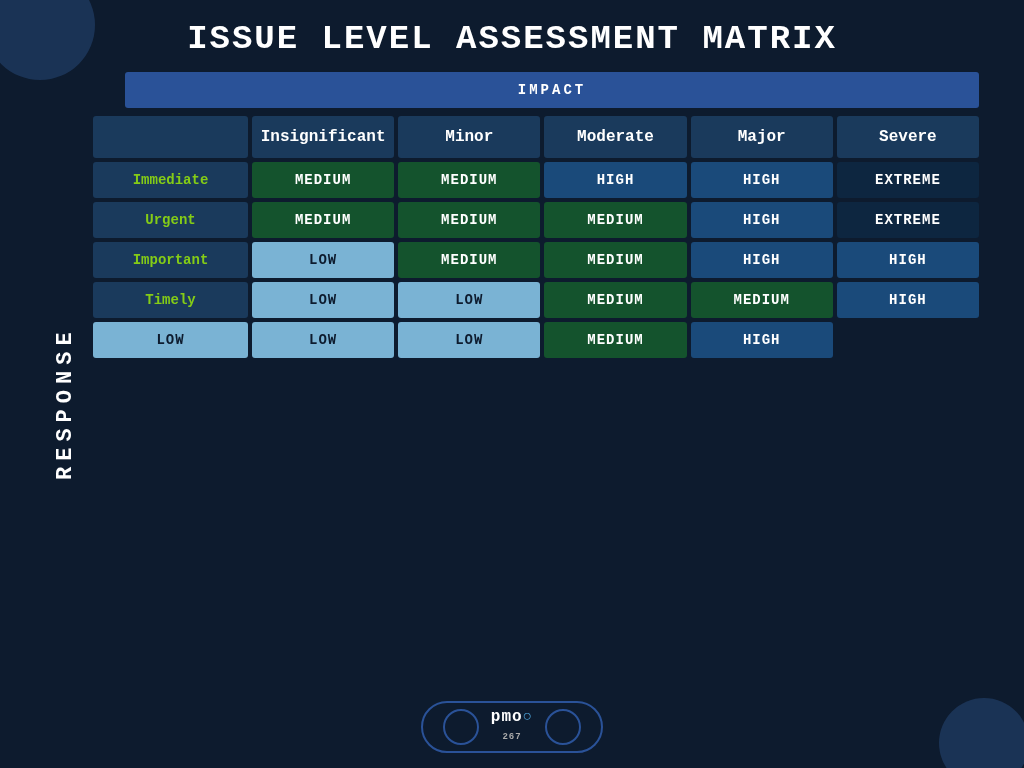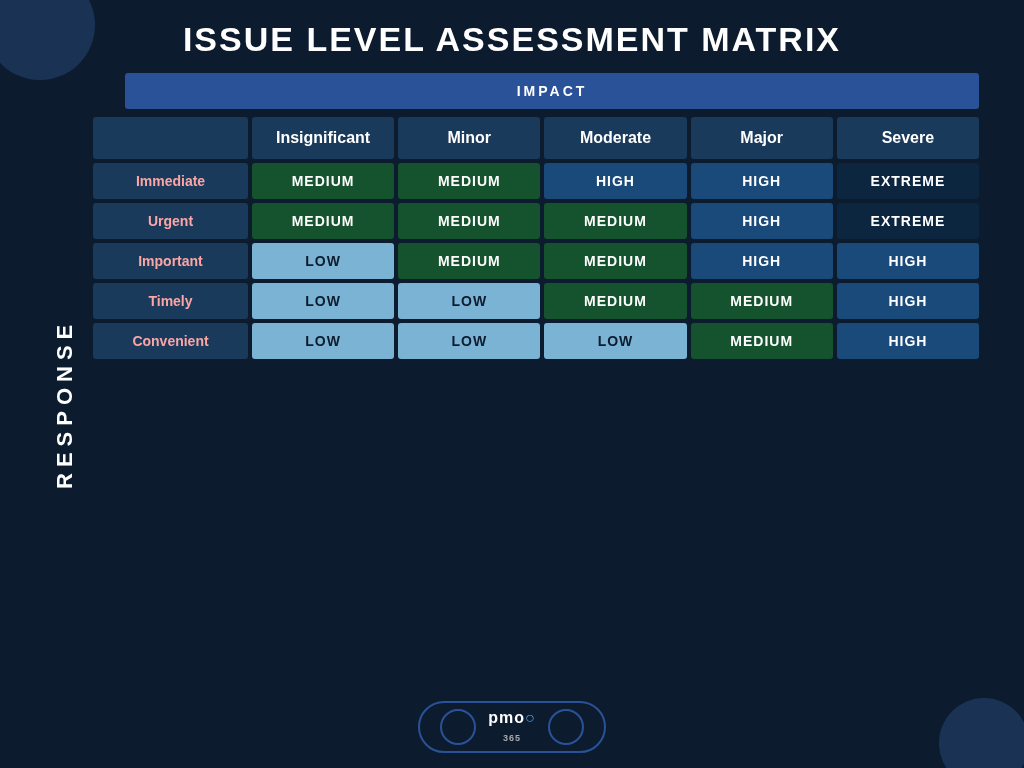--- a/index.html
+++ b/index.html
@@ -17,20 +17,21 @@
 
     .page-wrapper {
       width: 994px;
       height: 768px;
       background-color: #0d1b2e;
       position: relative;
       display: flex;
       flex-direction: column;
       align-items: center;
       padding: 20px 30px 15px 30px;
+      font-family: Liberation Mono, monospace;
     }
 
     
     .deco-circle-tl {
       position: absolute;
       top: -30px;
       left: -30px;
       width: 110px;
       height: 110px;
       border-radius: 50%;
@@ -128,21 +129,21 @@
 
     
     .data-row {
       display: grid;
       grid-template-columns: 155px repeat(5, 1fr);
       gap: 4px;
     }
 
     .row-label-cell {
       background-color: #1a3a5c;
-      color: #fca5a5;
+      color: #84cc16;
       font-size: 14px;
       font-weight: 700;
       text-align: center;
       padding: 10px 5px;
       border-radius: 3px;
       display: flex;
       align-items: center;
       justify-content: center;
     }
 
@@ -277,35 +278,34 @@
       <div class="data-row">
         <div class="row-label-cell">Timely</div>
         <div class="data-cell cell-low">LOW</div>
         <div class="data-cell cell-low">LOW</div>
         <div class="data-cell cell-medium">MEDIUM</div>
         <div class="data-cell cell-medium">MEDIUM</div>
         <div class="data-cell cell-high">HIGH</div>
       </div>
 
       <div class="data-row">
-        <div class="row-label-cell">Convenient</div>
         <div class="data-cell cell-low">LOW</div>
         <div class="data-cell cell-low">LOW</div>
         <div class="data-cell cell-low">LOW</div>
         <div class="data-cell cell-medium">MEDIUM</div>
         <div class="data-cell cell-high">HIGH</div>
       </div>
 
     </div>
   </div>
 
   <div class="footer-area">
     <div class="footer-logo-container">
       <div class="footer-oval"></div>
       <div class="footer-logo-text">
         <span>pmo<span style="color:#4a9fd4;">○</span></span><br>
-        <span class="logo-sub">365</span>
+        <span class="logo-sub">267</span>
       </div>
       <div class="footer-oval"></div>
     </div>
   </div>
 
 </div>
 
 </body></html>

